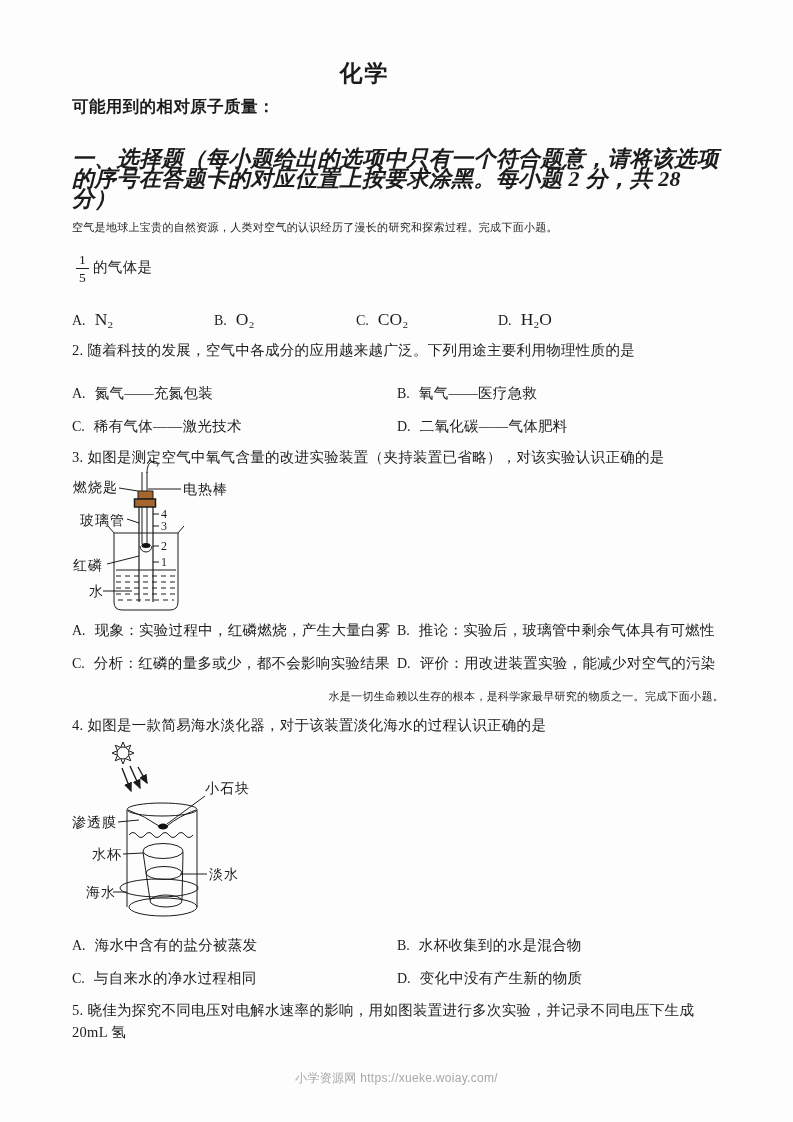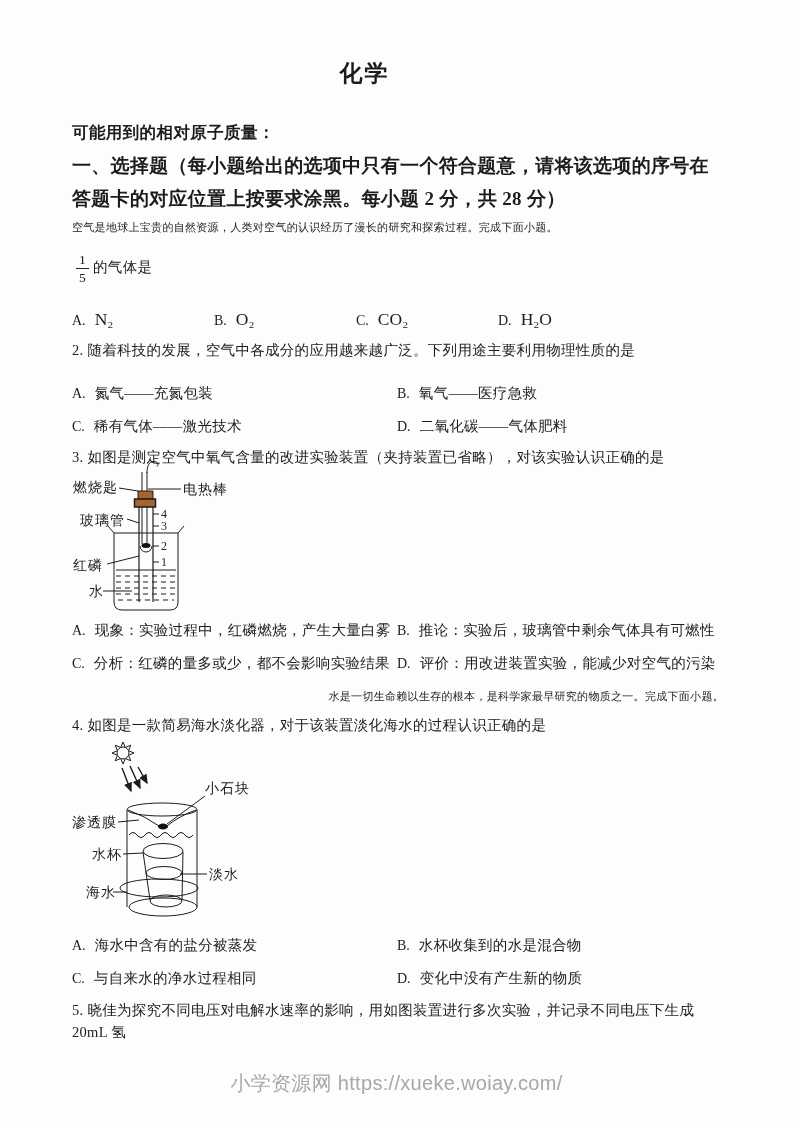--- a/index.html
+++ b/index.html
@@ -6,49 +6,49 @@
   body{
     width:793px;height:1122px;position:relative;background:#fdfdfd;
     font-family:"Liberation Serif","DejaVu Serif",serif;color:#1c1c1c;
     overflow:hidden;
   }
   .abs{position:absolute;left:72px;width:652px;}
   .title{left:0;width:729px;text-align:center;font-size:23px;font-weight:700;letter-spacing:2px;}
   .atomic{display:flex;align-items:baseline;}
   .atomic .lbl{font-weight:700;font-size:16.5px;letter-spacing:.4px;}
   .atomic .val{font-size:17px;margin-left:2px;}
-  .heading{font-size:19px;font-weight:700;line-height:33px;letter-spacing:.3px;width:650px;}
+  .heading{font-size:22px;font-weight:700;line-height:20px;letter-spacing:.3px;width:650px;font-style:italic;}
   .para{font-size:11px;letter-spacing:.3px;line-height:22px;}
   .stem{font-size:14.5px;letter-spacing:.3px;line-height:22px;}
   .frac{display:inline-block;text-align:center;vertical-align:middle;font-size:13.5px;line-height:1.15;margin:0 4px;}
   .frac .num{display:block;border-bottom:1.2px solid #222;padding:0 3px 0px 3px;}
   .frac .den{display:block;padding-top:1px;}
   .optrow{display:flex;align-items:baseline;}
   .optrow .cell{display:flex;align-items:baseline;}
   .optrow .cell .olbl{font-size:14px;margin-right:9px;}
   .optrow .cell .otext{font-size:14.5px;letter-spacing:.3px;}
   .optrow .cell .oformula{font-size:17.5px;}
   .q1opts .cell{width:142px;}
   .q1opts .cell:last-child{width:auto;}
   .twocol .cell{width:325px;}
   .twocol .cell:last-child{width:auto;}
   .footer{left:0;width:793px;text-align:center;font-family:"Liberation Sans","DejaVu Sans",sans-serif;
-          font-size:20px;color:#a7a7a7;letter-spacing:.3px;}
+          font-size:12px;color:#a7a7a7;letter-spacing:.3px;}
   .footer a{color:#a7a7a7;text-decoration:none;}
   svg text{font-family:"Liberation Serif","DejaVu Serif",serif;}
   svg .lab{font-size:14px;letter-spacing:1px;}
   svg .num{font-size:12px;}
   svg line,svg path,svg ellipse,svg circle,svg rect,svg polygon{vector-effect:non-scaling-stroke;}
 </style>
 </head>
 <body>
 
 <div class="abs title" style="top:58px;">化学</div>
 
-<div class="abs atomic" style="top:122px;justify-content:space-between;">
+<div class="abs atomic" style="top:96px;justify-content:space-between;">
   <span class="lbl">可能用到的相对原子质量：</span>
 </div>
 
 <div class="abs heading" style="top:149px;">一、选择题（每小题给出的选项中只有一个符合题意，请将该选项的序号在答题卡的对应位置上按要求涂黑。每小题 2 分，共 28 分）</div>
 
 <div class="abs para" style="top:216px;">空气是地球上宝贵的自然资源，人类对空气的认识经历了漫长的研究和探索过程。完成下面小题。</div>
 
 <div class="abs stem" style="top:252px;">
   <span class="frac"><span class="num">1</span><span class="den">5</span></span><span>的气体是</span>
 </div>

